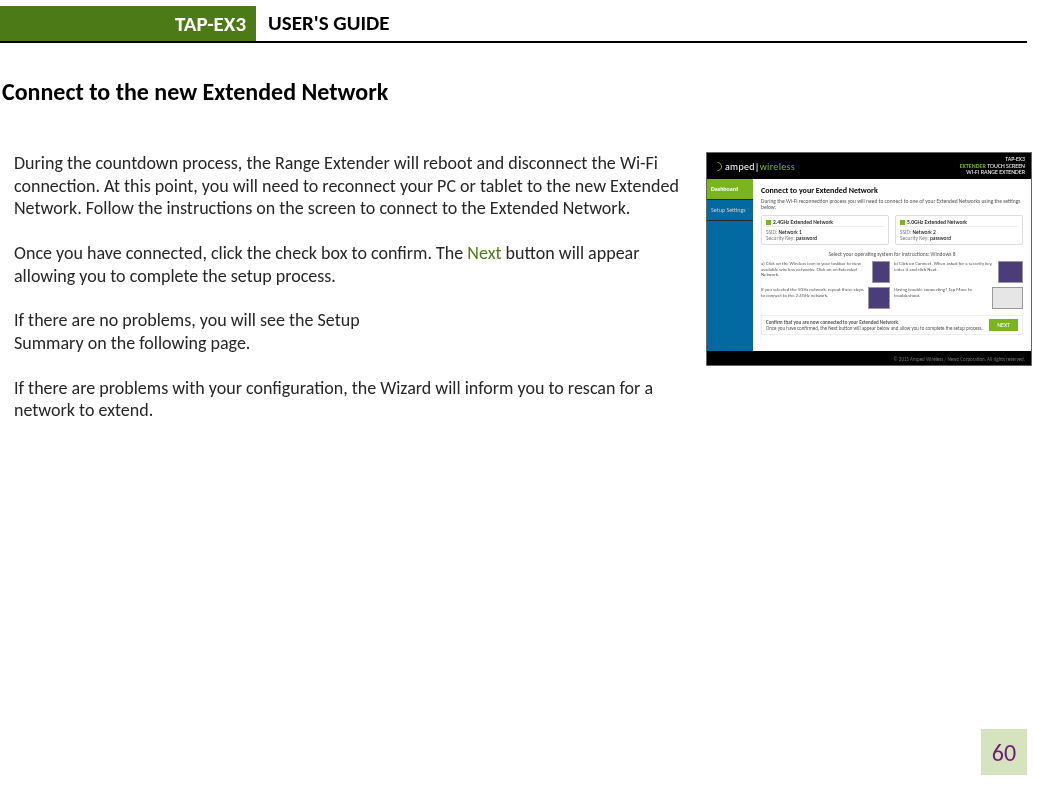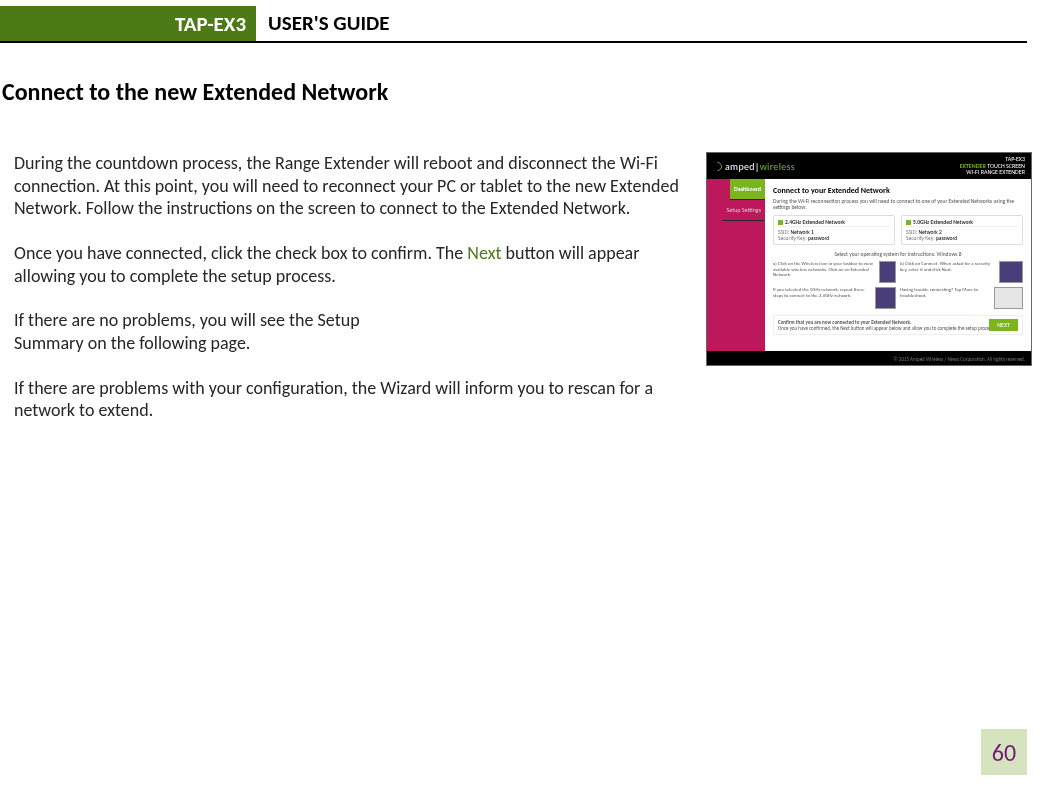--- a/index.html
+++ b/index.html
@@ -73,21 +73,21 @@
       color: #fff;
       justify-content: space-between;
     }
     .fig-brand { display: flex; align-items: center; gap: 3px; }
     .fig-brand .dot { width: 9px; height: 9px; border: 1.5px solid #7ab51d; border-radius: 50%; border-left-color: transparent; border-bottom-color: transparent; transform: rotate(45deg);}
     .fig-brand-text { font-size: 10px; letter-spacing: 0.3px;}
     .fig-brand-text .wl { color: #7ab51d; }
     .fig-model { text-align: right; font-size: 6px; line-height: 1.1; }
     .fig-model .hp { color: #7ab51d; font-weight: bold; }
     .fig-body { display: flex; height: 172px; }
-    .fig-sidebar { width: 58px; background: #be185d; display: flex; flex-direction: column; align-items: flex-end; }
+    .fig-sidebar { width: 46px; background: #0369a1; display: flex; flex-direction: column; }
     .fig-side-item { color: #ccc; font-size: 6px; padding: 6px 4px; border-bottom: 1px solid #2a2a2a; }
     .fig-side-item.active { background: #7ab51d; color: #fff; font-weight: bold; }
     .fig-main { flex: 1; background: #fff; padding: 6px 8px; position: relative; }
     .fig-main-title { font-weight: bold; font-size: 8px; margin-bottom: 3px; }
     .fig-sub { font-size: 5.5px; color: #555; margin-bottom: 5px; }
     .fig-nets { display: flex; gap: 6px; }
     .fig-net { flex: 1; border: 1px solid #ddd; border-radius: 2px; padding: 3px 4px; font-size: 5.5px; }
     .fig-net-h { font-weight: bold; color: #333; border-bottom: 1px solid #eee; padding-bottom: 1px; margin-bottom: 2px; }
     .fig-net-h .sq { display:inline-block; width:5px; height:5px; background:#7ab51d; margin-right:2px; vertical-align: middle;}
     .fig-lbl { color:#777; }

